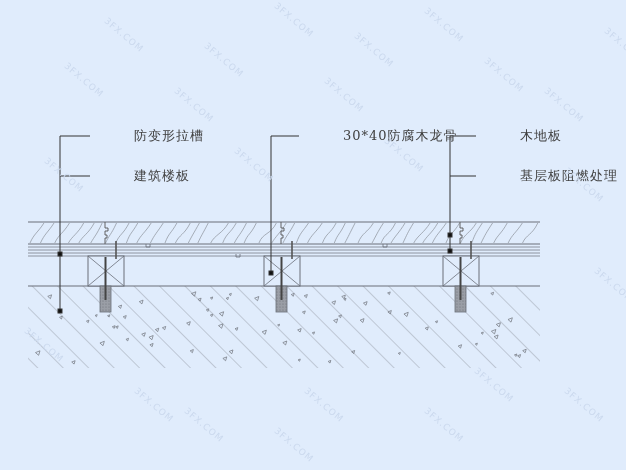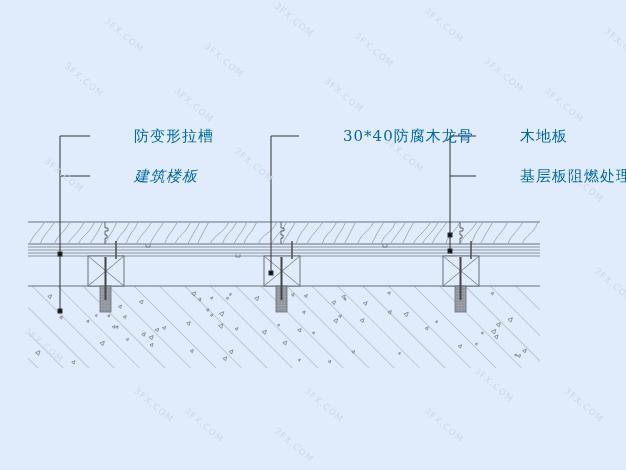--- a/index.html
+++ b/index.html
@@ -5,22 +5,22 @@
   html, body { margin: 0; padding: 0; }
   body {
     width: 626px; height: 470px; overflow: hidden;
     background: #e0ecfc;
     position: relative;
     font-family: "DejaVu Serif", "Liberation Serif", serif;
   }
   #canvas { position: absolute; left: 0; top: 0; }
   .label {
     position: absolute;
-    font-size: 15px;
-    color: #0369a1;
+    font-size: 13px;
+    color: #404040;
     white-space: nowrap;
     line-height: 18px;
     letter-spacing: 1px;
     padding-left: 43px;
   }
   .watermark {
     position: absolute;
     font-family: "DejaVu Sans", sans-serif;
     font-size: 9px;
     color: #cbd9ee;
@@ -225,21 +225,21 @@
 
     <line x1="450" y1="136" x2="450" y2="251"></line>
     <line x1="450" y1="136" x2="476" y2="136"></line>
     <line x1="450" y1="176" x2="476" y2="176"></line>
     <rect x="448" y="233" width="4" height="4"></rect>
     <rect x="448" y="249" width="4" height="4"></rect>
   </g>
 </svg>
 
 <div class="label" style="left:91px; top:127px;">防变形拉槽</div>
-<div class="label" style="left:91px; top:167px;font-style:italic;">建筑楼板</div>
+<div class="label" style="left:91px; top:167px;">建筑楼板</div>
 <div class="label" style="left:300px; top:127px;">30*40防腐木龙骨</div>
 <div class="label" style="left:477px; top:127px;text-align:right;">木地板</div>
 <div class="label" style="left:477px; top:167px;">基层板阻燃处理</div>
 
 <div id="wm-layer">
     <div class="watermark" style="left: 100px; top: 30px;">3FX.COM</div>
     <div class="watermark" style="left: 200px; top: 55px;">3FX.COM</div>
     <div class="watermark" style="left: 270px; top: 15px;">3FX.COM</div>
     <div class="watermark" style="left: 350px; top: 45px;">3FX.COM</div>
     <div class="watermark" style="left: 420px; top: 20px;">3FX.COM</div>

